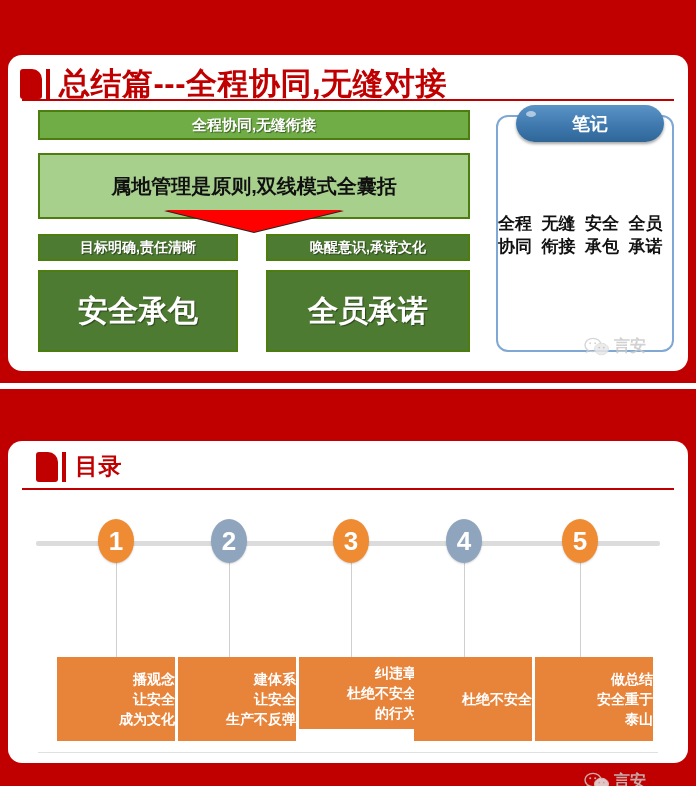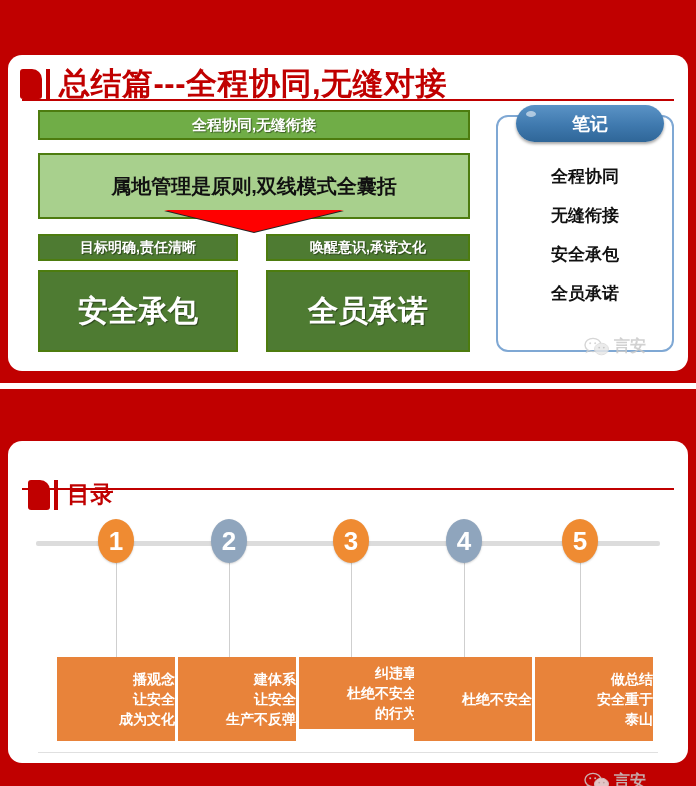--- a/index.html
+++ b/index.html
@@ -91,21 +91,21 @@
     display:flex;align-items:center;justify-content:center;
     color:#ffffff;font-weight:bold;
   }
   .note-pill::after{
     content:"";position:absolute;left:10px;top:6px;
     width:10px;height:6px;border-radius:50%;
     background:rgba(255,255,255,.55);
   }
   .note-list{
     position:absolute;
-    display:flex;flex-direction:column;
+    display:flex;flex-direction:row;
     align-items:center;justify-content:space-between;
     color:#111111;font-weight:bold;
   }
 
   
   .wm{
     position:absolute;
     display:flex;align-items:center;gap:4px;
     color:#c9c9c9;opacity:.85;
     font-weight:bold;
@@ -206,21 +206,21 @@
         <span>言安</span>
       </div>
     </div>
   </div>
 
   <div style="position:absolute;left:0;top:383px;width:696px;height:6px;background:#ffffff;"></div>
 
   <div class="slide" style="top:389px;height:397px;">
     <div class="slide-inner" style="left:8px;top:52px;width:680px;height:322px;">
 
-      <div class="heading" style="left:20px;top:10px;margin-top:28px;">
+      <div class="heading" style="left:28px;top:10px;">
         <div class="head-mark"></div>
         <div class="head-bar"></div>
         <div class="head-text" style="font-size:23px;">目录</div>
       </div>
       <div class="head-rule" style="left:14px;top:47px;width:652px;"></div>
 
       <div class="tl-line" style="left:28px;top:100px;width:624px;"></div>
 
       <div class="tl-stem" style="left:108px;top:112px;height:104px;"></div>
       <div class="tl-stem" style="left:221px;top:112px;height:104px;"></div>

